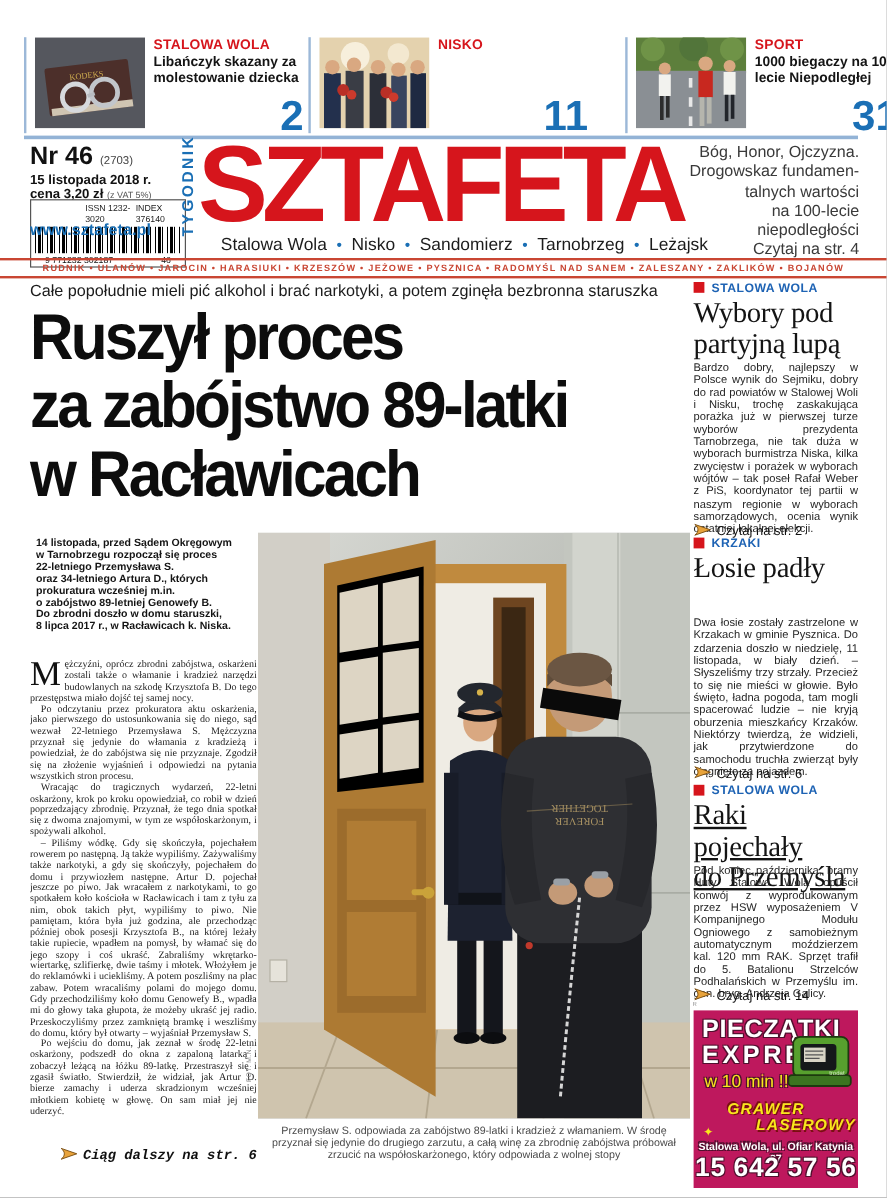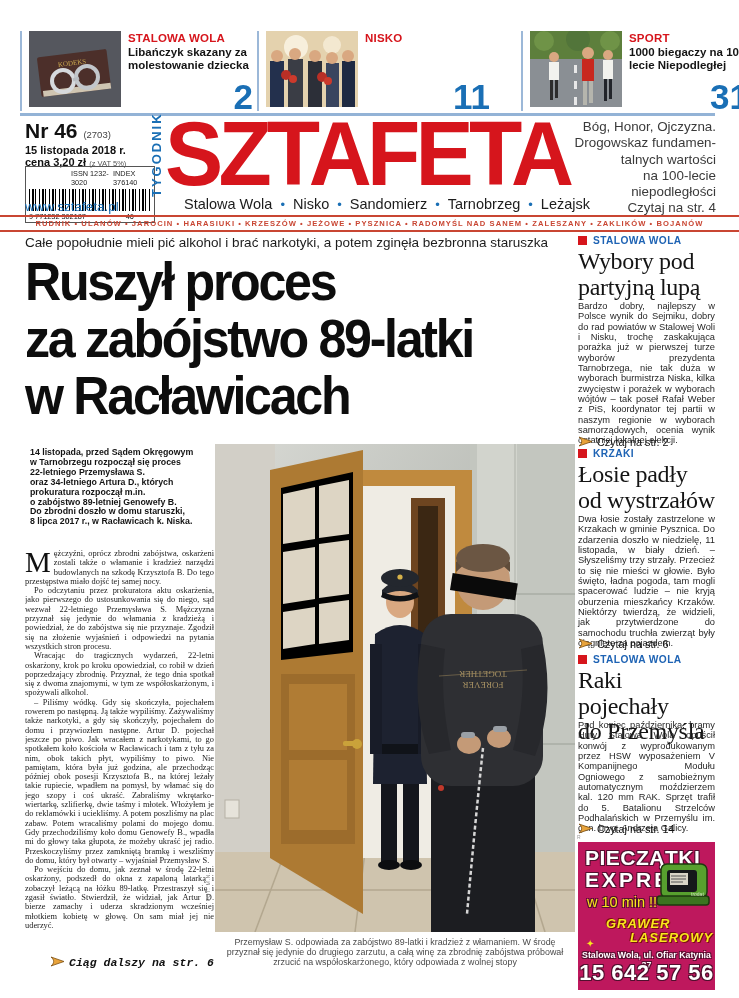--- a/index.html
+++ b/index.html
@@ -21,22 +21,22 @@
   
   .m-issue{position:absolute;left:25px;top:119px;width:130px;}
   .m-nr{font-size:21px;font-weight:bold;color:#111;}
   .m-serial{font-size:9.5px;color:#444;font-weight:normal;}
   .m-date{font-size:11px;font-weight:bold;margin-top:1px;}
   .m-price{font-size:11px;font-weight:bold;}
   .m-vat{font-size:7.5px;color:#555;font-weight:normal;}
   .issn-box{position:absolute;left:25px;top:166px;width:122px;border:1px solid #555;padding:2px 3px 1px;}
   .issn-row{font-size:7.3px;color:#222;display:flex;justify-content:center;padding-left:42px;}
   .barcode{height:22px;margin-top:2px;background:repeating-linear-gradient(90deg,#000 0 1px,#fff 1px 3px,#000 3px 5px,#fff 5px 6px,#000 6px 7px,#fff 7px 10px);}
-  .barcode-digits{font-size:7.3px;display:flex;justify-content:flex-start;margin-top:1px;gap:40px;}
-  .m-www{position:absolute;left:25px;top:199px;font-size:13.5px;font-weight:normal;color:#1a6fb5;}
+  .barcode-digits{font-size:7.3px;display:flex;justify-content:center;margin-top:1px;gap:40px;}
+  .m-www{position:absolute;left:25px;top:184px;font-size:13.5px;font-weight:bold;color:#1a6fb5;}
   .m-tygodnik{position:absolute;left:149px;top:121px;height:76px;writing-mode:vertical-rl;transform:rotate(180deg);
               font-size:13px;font-weight:bold;color:#1a6fb5;letter-spacing:2px;text-align:center;}
   .m-title{position:absolute;left:165px;top:112px;width:400px;font-size:90px;line-height:84px;font-weight:bold;
            color:#d6151c;letter-spacing:-5px;transform:scaleX(.97);transform-origin:left center;white-space:nowrap;}
   .m-cities{position:absolute;left:172px;top:196px;width:392px;font-size:14.5px;color:#1c1c1c;white-space:nowrap;margin-left:12px;}
   .m-cities .sep::before{content:"•";color:#1a6fb5;margin:0 8px;font-size:13px;}
   .m-motto{position:absolute;left:556px;top:119px;width:160px;text-align:right;font-size:13.4px;line-height:16.3px;color:#3a3a3a;}
 
   
   .towns{position:absolute;left:0;top:215px;width:739px;border-top:2px solid #c94633;border-bottom:2px solid #c94633;
@@ -68,21 +68,21 @@
 
   
   .rc{position:absolute;left:578px;width:137px;}
   .rc-head{font-size:10.2px;font-weight:bold;color:#1e63b4;letter-spacing:.4px;white-space:nowrap;}
   .rc-square{display:inline-block;width:9px;height:9px;background:#d6151c;margin-right:6px;vertical-align:-1px;}
   .rc-title{font-family:"Liberation Serif","DejaVu Serif",serif;font-size:24px;line-height:25.5px;color:#141414;letter-spacing:-.3px;}
   .rc-body{font-size:9.3px;line-height:10.35px;text-align:justify;color:#262626;}
   .rc-more{font-weight:normal;font-size:10.8px;color:#111;text-align:left;}
   #rc1-head{top:235px;} #rc1-title{top:249px;} #rc1-body{top:301px;} #rc1-more{top:436px;}
   #rc2-head{top:448px;} #rc2-title{top:462px;} #rc2-body{top:514px;} #rc2-more{top:638px;}
-  #rc3-head{top:654px;} #rc3-title{top:668px;} #rc3-body{top:720px;} #rc3-more{top:823px;}
+  #rc3-head{top:654px;} #rc3-title{top:668px;text-decoration:underline;} #rc3-body{top:720px;} #rc3-more{top:823px;}
 
   
   .ad-marker{position:absolute;left:577px;top:834px;font-size:5px;color:#999;}
   .ad{position:absolute;left:578px;top:842px;width:137px;height:148px;background:#be185d;overflow:hidden;}
   .ol-dark{text-shadow:-1px -1px 0 #50102e,1px -1px 0 #50102e,-1px 1px 0 #50102e,1px 1px 0 #50102e;}
   .ad-t1{position:absolute;left:7px;top:4px;font-size:21px;font-weight:bold;color:#fff;letter-spacing:.5px;}
   .ad-t2{position:absolute;left:7px;top:26px;font-size:21px;font-weight:bold;color:#fff;letter-spacing:3px;}
   .ad-stamp{position:absolute;right:4px;top:18px;}
   .ad-time{position:absolute;left:9px;top:52px;font-size:14.5px;font-weight:normal;color:#f8e71c;}
   .ad-g{position:absolute;font-size:13px;font-weight:bold;font-style:italic;color:#f8e71c;
@@ -219,21 +219,21 @@
   <div class="kicker">Całe popołudnie mieli pić alkohol i brać narkotyki, a potem zginęła bezbronna staruszka</div>
   <div class="hl" id="hl1">Ruszył proces</div>
   <div class="hl" id="hl2">za zabójstwo 89-latki</div>
   <div class="hl" id="hl3">w Racławicach</div>
 
   <div class="lead">
     <div>14 listopada, przed Sądem Okręgowym</div>
     <div>w Tarnobrzegu rozpoczął się proces</div>
     <div>22-letniego Przemysława S.</div>
     <div>oraz 34-letniego Artura D., których</div>
-    <div>prokuratura rozpoczął m.in.</div>
+    <div>prokuratura wcześniej m.in.</div>
     <div>o zabójstwo 89-letniej Genowefy B.</div>
     <div>Do zbrodni doszło w domu staruszki,</div>
     <div>8 lipca 2017 r., w Racławicach k. Niska.</div>
   </div>
 
   <div class="body-col">
     <p class="first"><span class="dropcap">M</span><span>ężczyźni, oprócz zbrodni zabójstwa, oskarżeni zostali także o włamanie i kradzież narzędzi budowlanych na szkodę Krzysztofa B. Do tego przestępstwa miało dojść tej samej nocy.</span></p>
     <p>Po odczytaniu przez prokuratora aktu oskarżenia, jako pierwszego do ustosunkowania się do niego, sąd wezwał 22-letniego Przemysława S. Mężczyzna przyznał się jedynie do włamania z kradzieżą i powiedział, że do zabójstwa się nie przyznaje. Zgodził się na złożenie wyjaśnień i odpowiedzi na pytania wszystkich stron procesu.</p>
     <p>Wracając do tragicznych wydarzeń, 22-letni oskarżony, krok po kroku opowiedział, co robił w dzień poprzedzający zbrodnię. Przyznał, że tego dnia spotkał się z dwoma znajomymi, w tym ze współoskarżonym, i spożywali alkohol.</p>
     <p>– Piliśmy wódkę. Gdy się skończyła, pojechałem rowerem po następną. Ją także wypiliśmy. Zażywaliśmy także narkotyki, a gdy się skończyły, pojechałem do domu i przywiozłem następne. Artur D. pojechał jeszcze po piwo. Jak wracałem z narkotykami, to go spotkałem koło kościoła w Racławicach i tam z tyłu za nim, obok takich płyt, wypiliśmy to piwo. Nie pamiętam, która była już godzina, ale przechodząc później obok posesji Krzysztofa B., na której leżały takie rupiecie, wpadłem na pomysł, by włamać się do jego szopy i coś ukraść. Zabraliśmy wkrętarko-wiertarkę, szlifierkę, dwie taśmy i młotek. Włożyłem je do reklamówki i uciekliśmy. A potem poszliśmy na plac zabaw. Potem wracaliśmy polami do mojego domu. Gdy przechodziliśmy koło domu Genowefy B., wpadła mi do głowy taka głupota, że możeby ukraść jej radio. Przeskoczyliśmy przez zamkniętą bramkę i weszliśmy do domu, który był otwarty – wyjaśniał Przemysław S.</p>
@@ -343,21 +343,20 @@
   <div class="rc rc-body" id="rc1-body">Bardzo dobry, najlepszy w Polsce wynik do Sejmiku, dobry do rad powiatów w Stalowej Woli i Nisku, trochę zaskakująca porażka już w pierwszej turze wyborów prezydenta Tarnobrzega, nie tak duża w wyborach burmistrza Niska, kilka zwycięstw i porażek w wyborach wójtów – tak poseł Rafał Weber z PiS, koordynator tej partii w naszym regionie w wyborach samorządowych, ocenia wynik ostatniej lokalnej elekcji.</div>
   <div class="rc rc-more" id="rc1-more">
     <svg class="arrow-svg" width="15" height="11" viewBox="0 0 15 11">
         <path d="M1 10 L14 5.5 L1 1 C4.5 4 4.5 7 1 10 Z" fill="#E8A33B" stroke="#7a4e12" stroke-width="0.8"></path>
       </svg><span>Czytaj na str. 2</span>
   </div>
 
   <div class="rc rc-head" id="rc2-head"><span class="rc-square"></span><span>KRZAKI</span></div>
   <div class="rc rc-title" id="rc2-title">
     <div>Łosie padły</div>
-    <div>od wystrzałów</div>
   </div>
   <div class="rc rc-body" id="rc2-body">Dwa łosie zostały zastrzelone w Krzakach w gminie Pysznica. Do zdarzenia doszło w niedzielę, 11 listopada, w biały dzień. – Słyszeliśmy trzy strzały. Przecież to się nie mieści w głowie. Było święto, ładna pogoda, tam mogli spacerować ludzie – nie kryją oburzenia mieszkańcy Krzaków. Niektórzy twierdzą, że widzieli, jak przytwierdzone do samochodu truchła zwierząt były ciągnięte za pojazdem.</div>
   <div class="rc rc-more" id="rc2-more">
     <svg class="arrow-svg" width="15" height="11" viewBox="0 0 15 11">
         <path d="M1 10 L14 5.5 L1 1 C4.5 4 4.5 7 1 10 Z" fill="#E8A33B" stroke="#7a4e12" stroke-width="0.8"></path>
       </svg><span>Czytaj na str. 6</span>
   </div>
 
   <div class="rc rc-head" id="rc3-head"><span class="rc-square"></span><span>STALOWA WOLA</span></div>
   <div class="rc rc-title" id="rc3-title">

